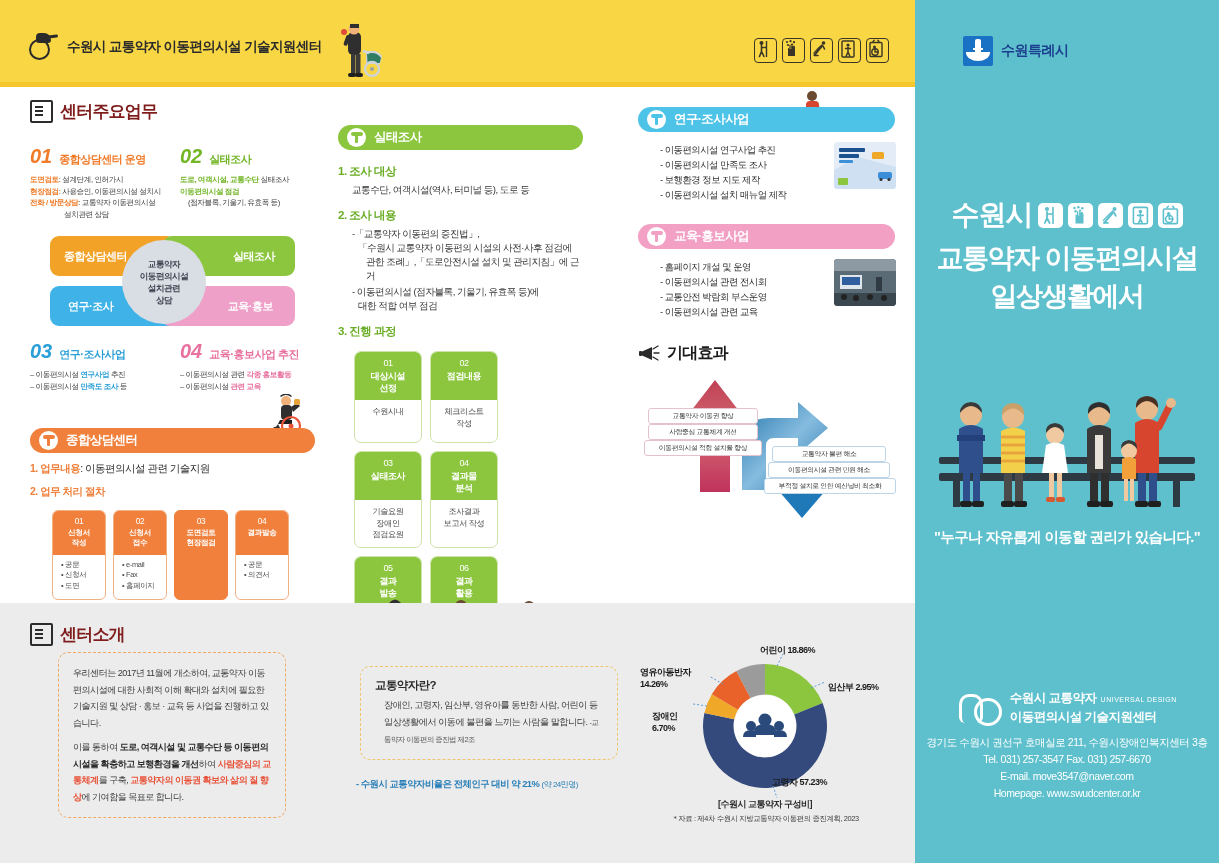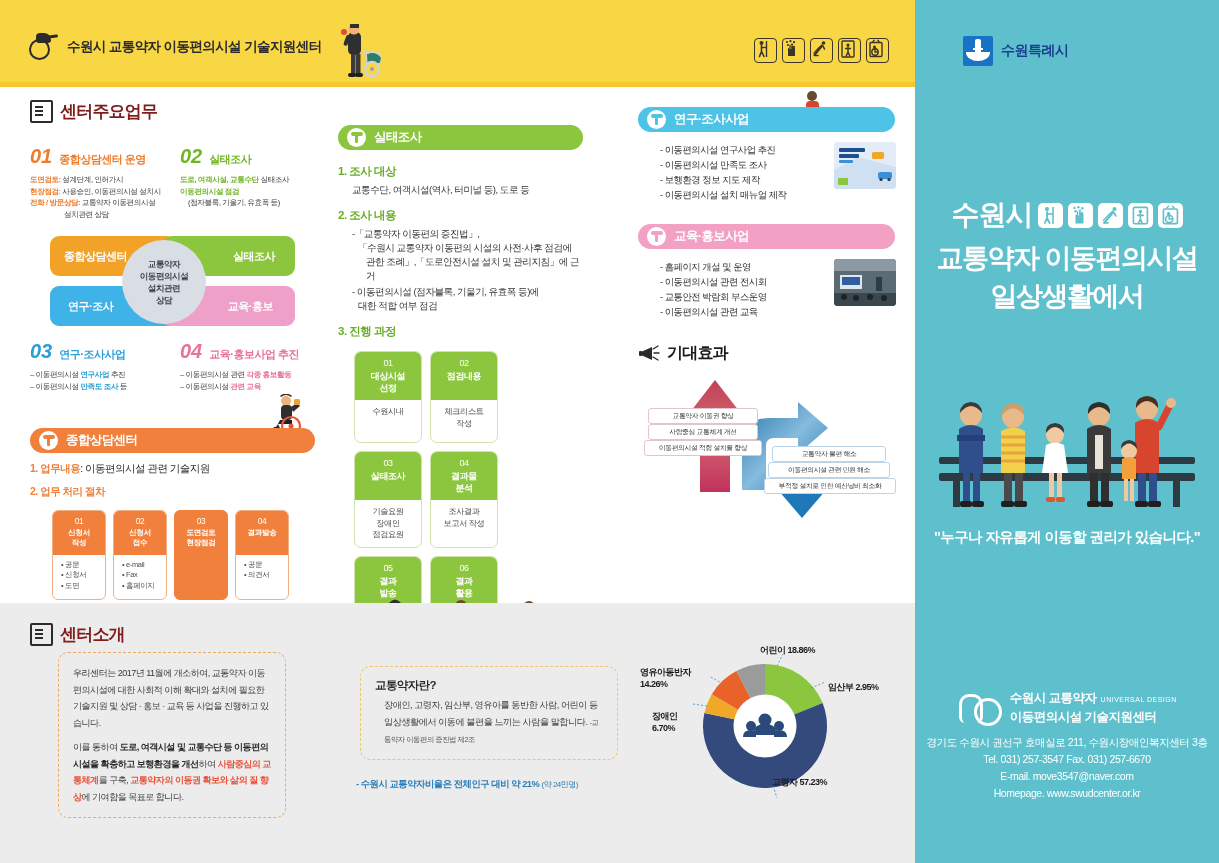--- a/index.html
+++ b/index.html
@@ -625,20 +625,24 @@
           <path d="M -58 -20 L -72 -22" stroke="#5b9bd5" stroke-width="1" stroke-dasharray="2 2" fill="none"></path>
           <path d="M 8 60 L 12 72" stroke="#5b9bd5" stroke-width="1" stroke-dasharray="2 2" fill="none"></path>
         </g>
       </svg>
       <span class="clabel" style="left:140px;top:-4px;">어린이 18.86%</span>
       <span class="clabel" style="left:208px;top:33px;">임산부 2.95%</span>
       <span class="clabel two" style="left:20px;top:18px;width:72px;">영유아동반자<br>14.26%</span>
       <span class="clabel two" style="left:32px;top:62px;width:56px;">장애인<br>6.70%</span>
       <span class="clabel" style="left:152px;top:128px;">고령자 57.23%</span>
 
+      <div class="chart-cap">
+        <div class="c1">[수원시 교통약자 구성비]</div>
+        <div class="c2">＊자료 : 제4차 수원시 지방교통약자 이동편의 증진계획, 2023</div>
+      </div>
     </div>
   </div>
 
   <div class="right-panel">
     <div class="city-logo">
       <span class="city-mark">
         <span class="tower"></span>
           <span class="wave"></span>
       </span>
       <span class="city-name">수원특례시</span>

